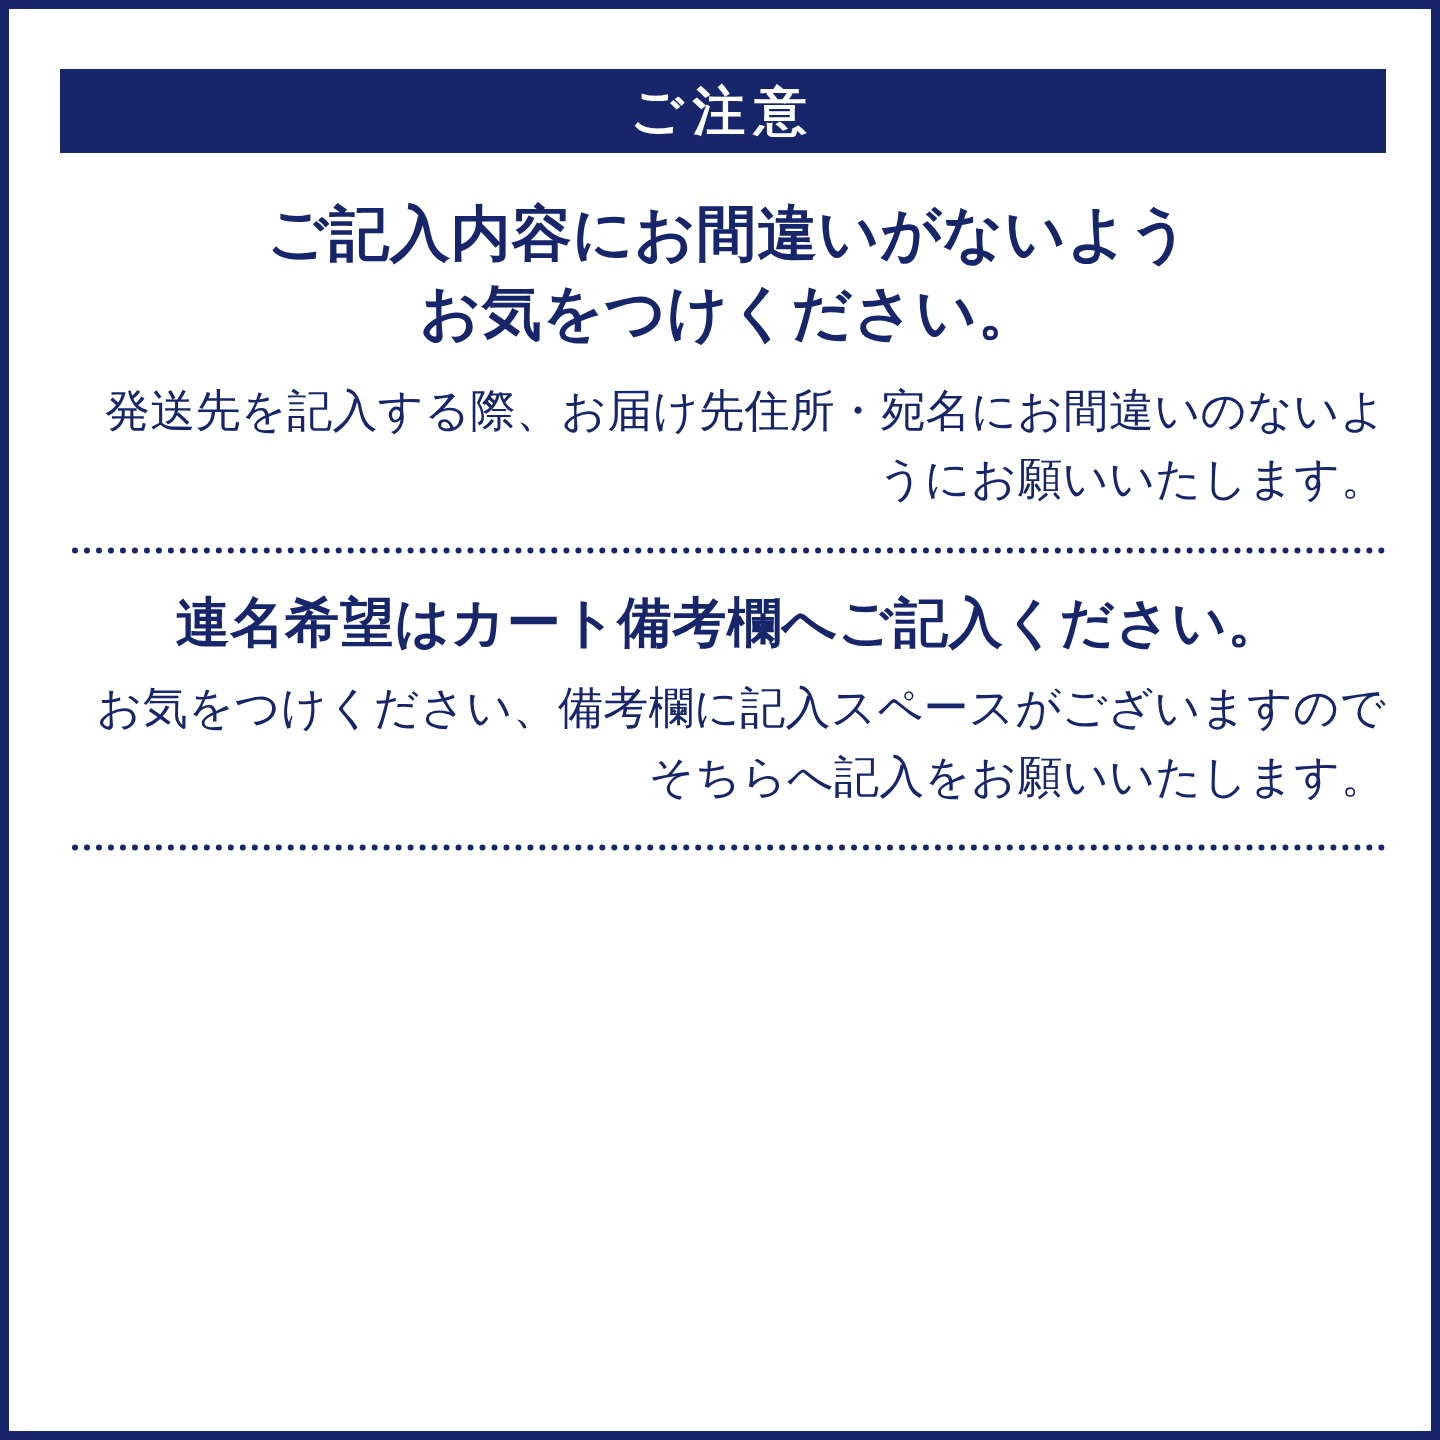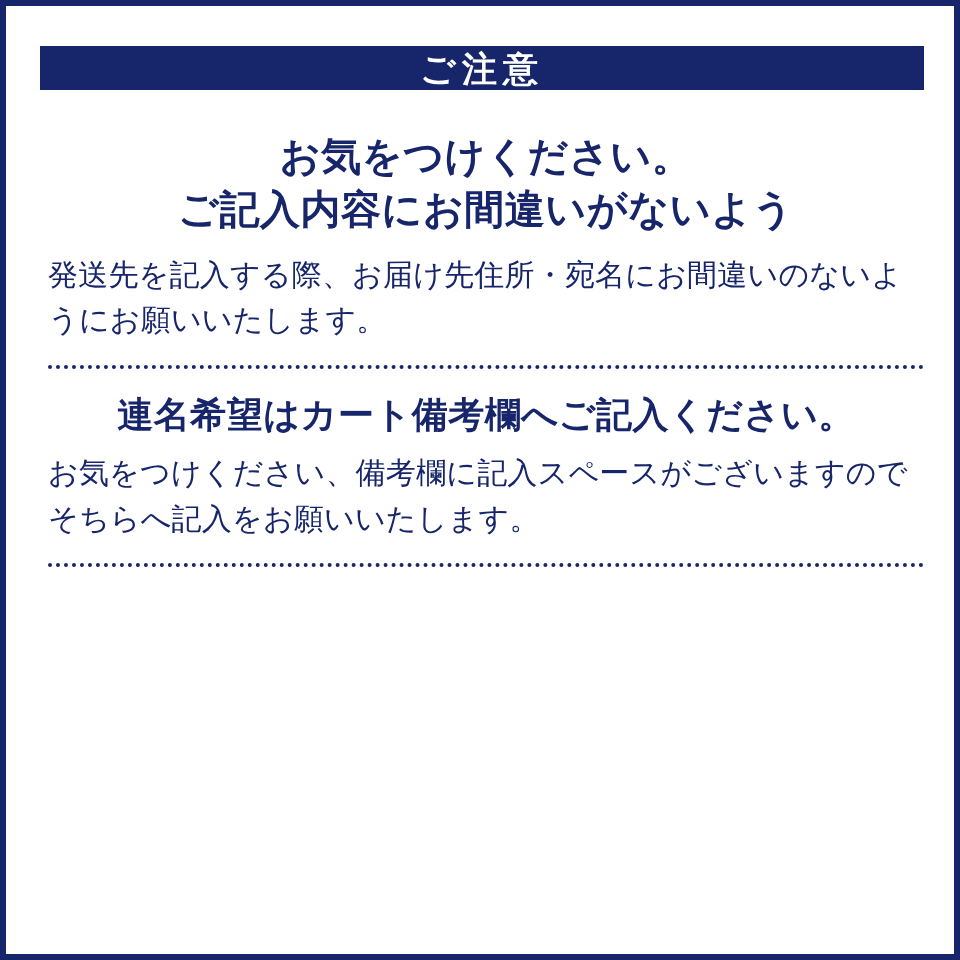--- a/index.html
+++ b/index.html
@@ -20,21 +20,21 @@
     height: 960px;
     box-sizing: border-box;
     border: 6px solid #17266b;
     background: #ffffff;
   }
   .header-band {
     position: absolute;
     left: 34px;
     top: 40px;
     width: 884px;
-    height: 44px;
+    height: 56px;
     background: #17266b;
     display: flex;
     align-items: center;
     justify-content: center;
   }
   .header-title {
     color: #ffffff;
     font-size: 35px;
     font-weight: bold;
     letter-spacing: 6px;
@@ -66,21 +66,21 @@
   }
   .sec3 .section-heading {
     font-size: 38px;
     margin: 4px 0 14px 0;
   }
   .section-body {
     color: #17266b;
     font-size: 30px;
     line-height: 1.52;
     letter-spacing: 0.2px;
-    text-align: left;
+    text-align: right;
   }
   .divider {
     width: 876px;
     height: 0;
     border-top: 4px dotted #17266b;
     margin: 22px 0 22px 0;
   }
   .sec2 { margin-top: 16px; }
   .sec3 { margin-top: 2px; }
 </style>
@@ -90,22 +90,22 @@
 <div class="page">
 
   <div class="header-band">
     <div class="header-title">ご注意</div>
   </div>
 
   <div class="content">
 
     <div class="section sec1">
       <div class="section-heading">
+        <div>ご記入内容にお間違いがないよう</div>
         <div>お気をつけください。</div>
-        <div>ご記入内容にお間違いがないよう</div>
       </div>
       <div class="section-body">発送先を記入する際、お届け先住所・宛名にお間違いのないようにお願いいたします。</div>
     </div>
 
     <div class="divider"></div>
 
     <div class="section sec2">
       <div class="section-heading">連名希望はカート備考欄へご記入ください。</div>
       <div class="section-body">お気をつけください、備考欄に記入スペースがございますのでそちらへ記入をお願いいたします。</div>
     </div>

